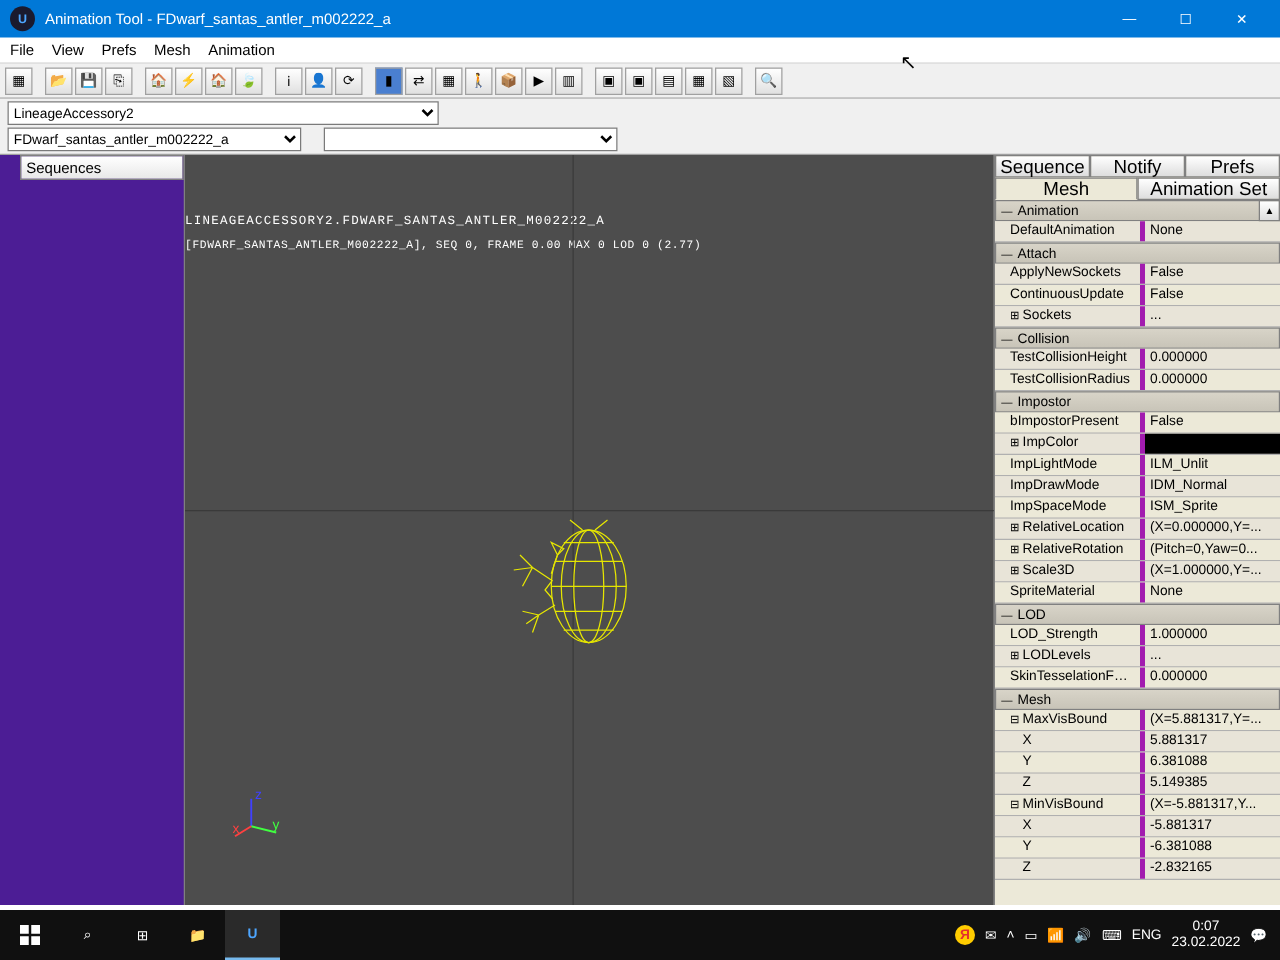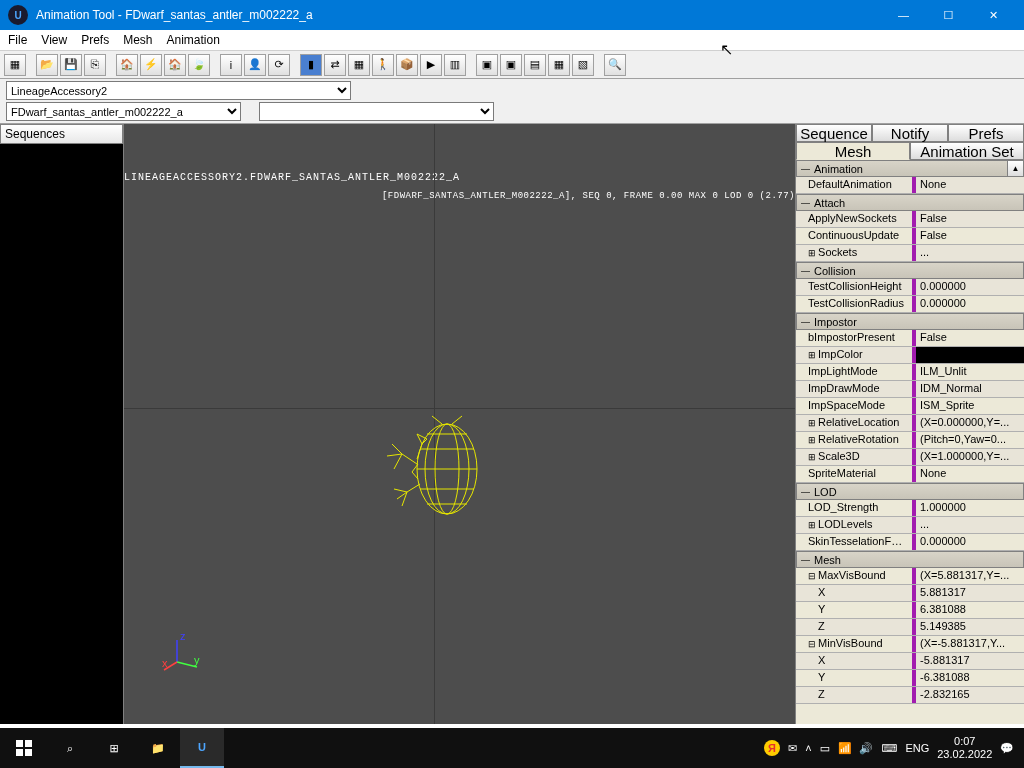--- a/index.html
+++ b/index.html
@@ -18,26 +18,26 @@
 .toolbar .btn { width: 22px; height: 22px; border: 1px solid #a0a0a0; background: linear-gradient(#fff,#e0e0e0); display:flex;align-items:center;justify-content:center; }
 .toolbar .sep { width: 6px; }
 
 .combos { padding: 2px 6px; background: #f0f0f0; border-bottom: 1px solid #a0a0a0; }
 .combo-row1 { display:flex; margin-bottom:2px; }
 .combo-row2 { display:flex; gap:18px; }
 select.combo { height: 19px; font-size: 11px; border: 1px solid #7a7a7a; background:#fff; }
 
 .main { display: flex; height: 600px; }
 
-.sidebar-left { width: 124px; background: #000000; border-right: 1px solid #808080; }
+.sidebar-left { width: 148px; background: #4c1d95; border-right: 1px solid #808080; padding-left: 16px; }
 .sidebar-left .hdr { height: 20px; background: linear-gradient(#fff,#e8e8e8); border: 1px solid #808080; padding: 2px 4px; font-size: 12px; }
 
 .viewport { flex: 1; background: #4d4d4d; position: relative; color: #fff; }
 .viewport .line1 { text-align: left; font-family: 'Courier New', monospace; font-size: 10px; letter-spacing: 1px; padding-top: 4px; text-transform: uppercase; margin-top: 44px; }
-.viewport .line2 { text-align: right; font-family: 'Courier New', monospace; font-size: 9px; letter-spacing: 0.5px; padding-top: 8px; text-transform: uppercase; }
+.viewport .line2 { text-align: left; font-family: 'Courier New', monospace; font-size: 9px; letter-spacing: 0.5px; padding-top: 8px; text-transform: uppercase; }
 .viewport .mesh { position: absolute; top: 290px; left: 248px; width: 130px; height: 110px; }
 .viewport .gizmo { position: absolute; bottom: 50px; left: 38px; font-family: monospace; font-size: 10px; }
 .viewport .hline { position: absolute; left: 0; right: 0; top: 284px; border-top: 1px solid #3a3a3a; }
 .viewport .vline { position: absolute; top: 0; bottom: 0; left: 310px; border-left: 1px solid #3a3a3a; }
 
 .panel-right { width: 229px; background: #ece9d8; display: flex; flex-direction: column; border-left: 1px solid #808080; }
 .tabs { display: flex; flex-wrap: wrap; }
 .tab { flex: 1; min-width: 70px; height: 18px; border: 1px solid #808080; background: linear-gradient(#fff,#ddd); display:flex;align-items:center;justify-content:center; font-size: 15px; }
 .tab.active { background: #ece9d8; border-bottom-color: #ece9d8; }
 

